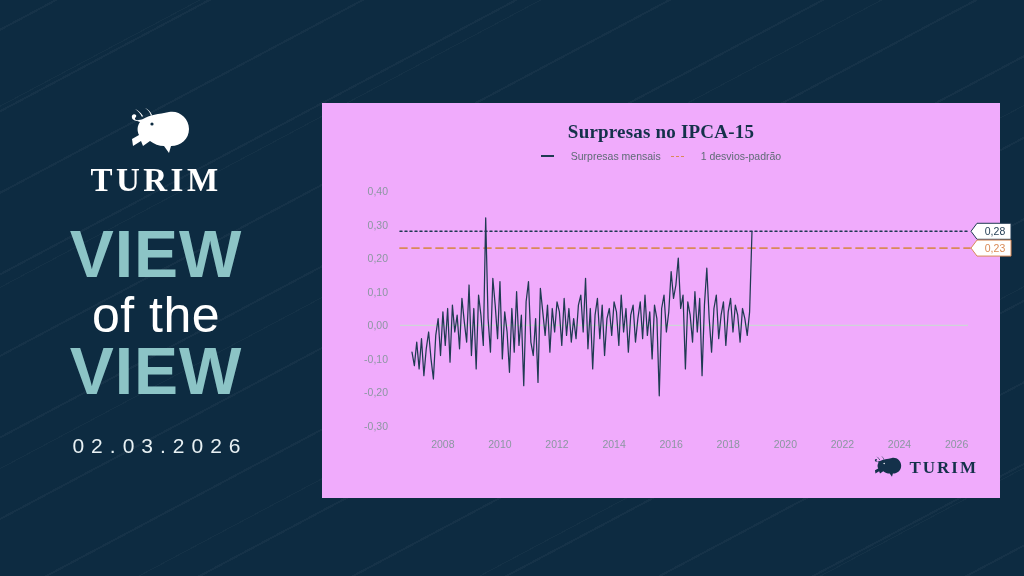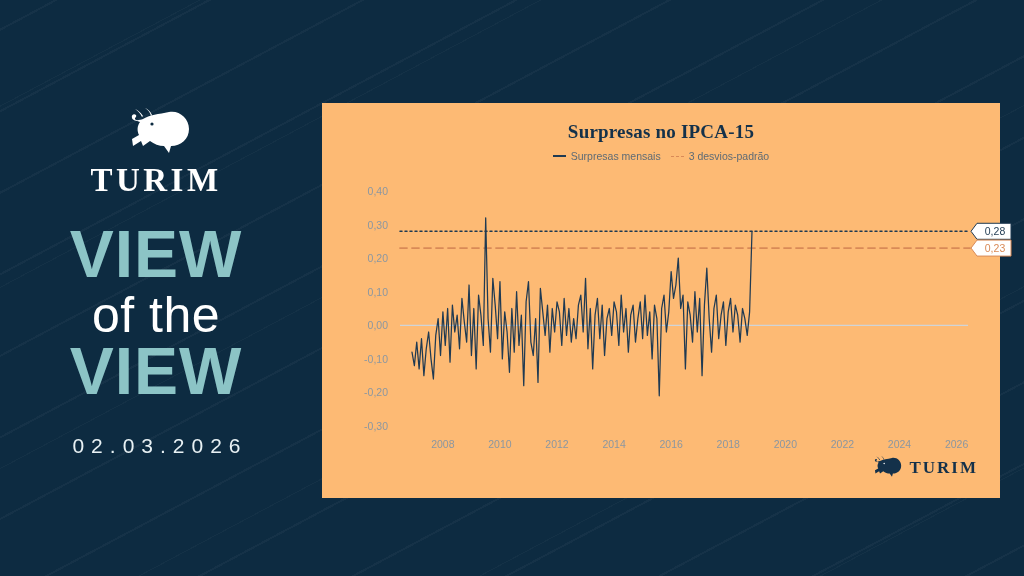--- a/index.html
+++ b/index.html
@@ -68,21 +68,21 @@
   .date-text {
     color:#e8f1f4; font-size:21px; letter-spacing:7px;
     margin-top:30px; font-weight:400; text-align:center; width:100%;
     padding-left:8px;
   }
 
   
   .chart-card {
     position:absolute; left:322px; top:103px;
     width:678px; height:395px;
-    background:#fdba74;
+    background:#f0abfc;
     z-index:2;
   }
   .chart-title {
     text-align:center;
     font-family:"Liberation Serif", serif;
     font-weight:700;
     font-size:19px;
     color:#14314a;
     margin-top:18px;
     letter-spacing:0.2px;
@@ -91,21 +91,21 @@
     text-align:center;
     font-size:10.5px;
     color:#5e6b75;
     margin-top:7px;
   }
   .chart-legend {
     display:flex; justify-content:center; align-items:center;
     gap:10px; margin-top:7px;
     font-size:10px; color:#5e6b75;
   }
-  .legend-item { display:flex; align-items:center; gap:5px; }
+  .legend-item { display:flex; align-items:center; gap:17px; }
   .legend-swatch-solid {
     display:inline-block; width:13px; height:0; border-top:2.4px solid #1f3a52;
   }
   .legend-swatch-dashed {
     display:inline-block; width:13px; height:0;
     border-top:1.8px dashed #d98a57;
   }
 
   .plot-wrap {
     position:absolute; left:16px; top:80px; width:742px; height:285px;
@@ -158,21 +158,21 @@
 
   <div class="chart-title">Surpresas no IPCA-15</div>
 
   <div class="chart-legend">
     <span class="legend-item">
       <span class="legend-swatch-solid"></span>
       <span class="cb-text">Surpresas mensais</span>
     </span>
     <span class="legend-item">
       <span class="legend-swatch-dashed"></span>
-      <span class="cb-text">3 desvios-padrão</span>
+      <span class="cb-text">1 desvios-padrão</span>
     </span>
   </div>
 
   <div class="plot-wrap">
     <svg class="plot-svg" id="plot" width="678" height="285" viewBox="0 0 678 285">
         <text x="50" y="12" text-anchor="end" font-size="10.5" fill="#8b97a1" font-family="&quot;Liberation Sans&quot;, sans-serif">0,40</text>
         <text x="50" y="45.571428571428584" text-anchor="end" font-size="10.5" fill="#8b97a1" font-family="&quot;Liberation Sans&quot;, sans-serif">0,30</text>
         <text x="50" y="79.14285714285715" text-anchor="end" font-size="10.5" fill="#8b97a1" font-family="&quot;Liberation Sans&quot;, sans-serif">0,20</text>
         <text x="50" y="112.71428571428574" text-anchor="end" font-size="10.5" fill="#8b97a1" font-family="&quot;Liberation Sans&quot;, sans-serif">0,10</text>
         <text x="50" y="146.2857142857143" text-anchor="end" font-size="10.5" fill="#8b97a1" font-family="&quot;Liberation Sans&quot;, sans-serif">0,00</text>

